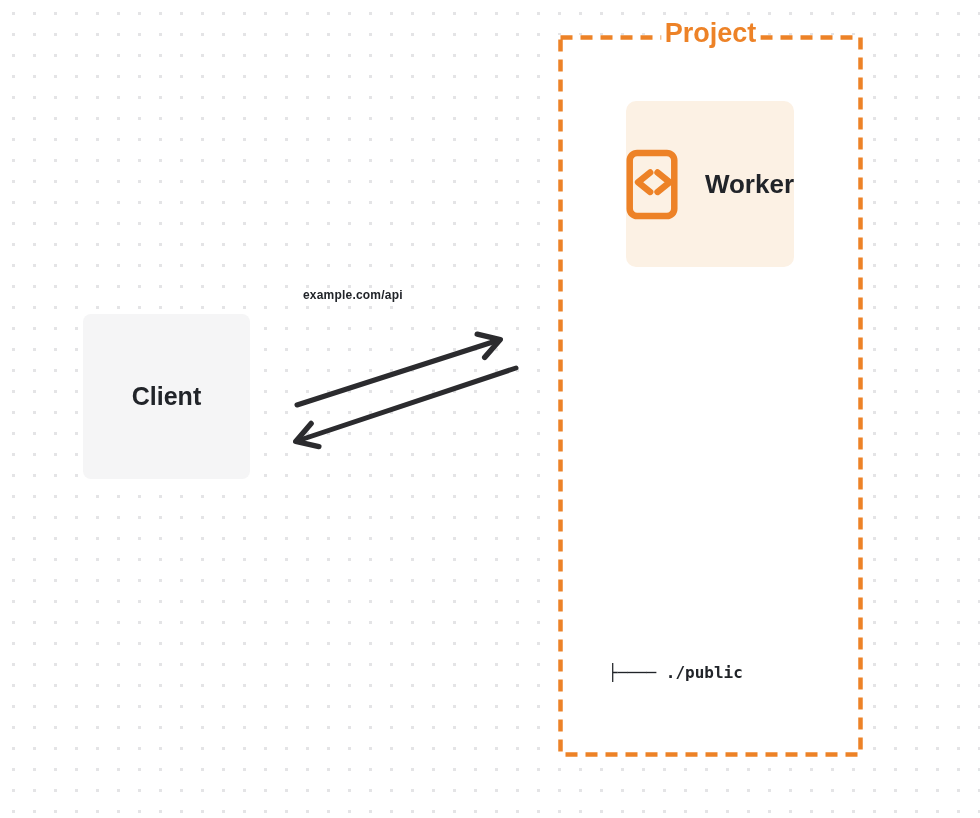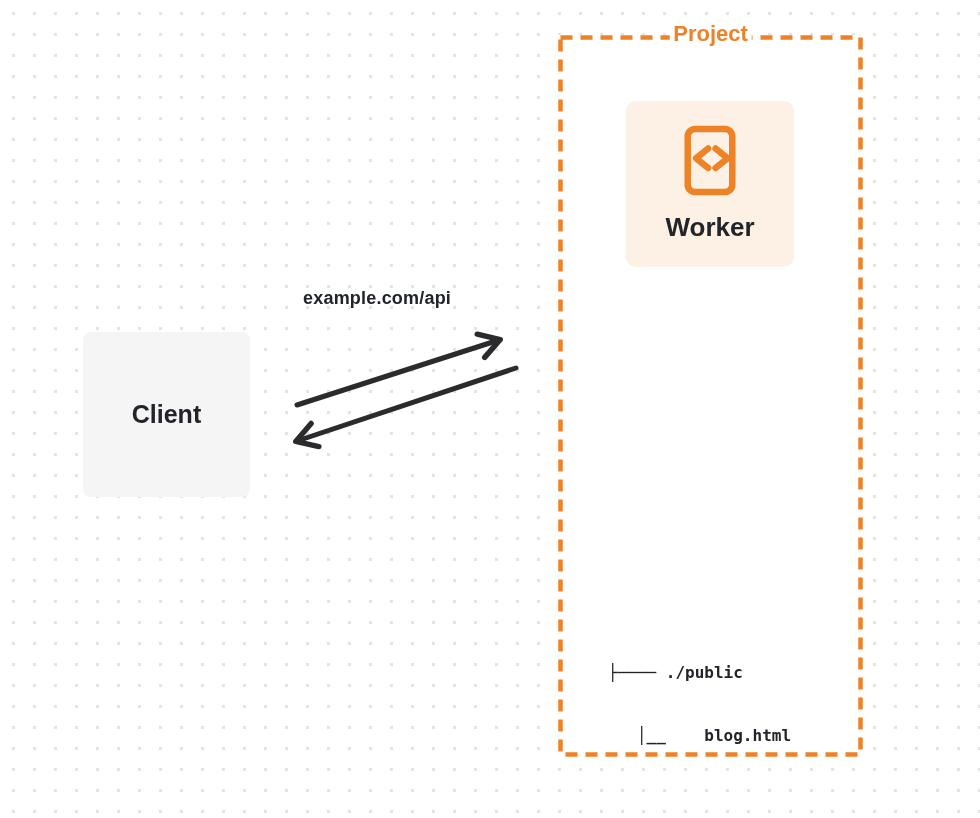--- a/index.html
+++ b/index.html
@@ -37,30 +37,30 @@
     stroke: var(--arrow, #2B2B2E);
     stroke-width: 2;
     stroke-linecap: round;
     stroke-linejoin: round;
   }
 
   .request-label {
     position: absolute;
     left: 303px;
     top: 288px;
-    font-size: 18px;
+    font-size: 12px;
     font-weight: 700;
     color: var(--ink, #212429);
     letter-spacing: 0.2px;
   }
 
   .client-box {
     position: absolute;
     left: 83px;
-    top: 332px;
+    top: 314px;
     width: 167px;
     height: 165px;
     background: var(--client_bg, #F5F5F6);
     border-radius: 8px;
     display: flex;
     align-items: center;
     justify-content: center;
     text-align: center;
   }
 
@@ -87,35 +87,34 @@
   }
   .project-label {
     position: absolute;
     top: 0;
     left: 50%;
     transform: translate(-50%, -54%);
     background: #fff;
     padding: 0 4px;
     color: var(--accent, #ED8227);
     font-weight: 700;
-    font-size: 22px;
+    font-size: 27px;
     white-space: nowrap;
   }
 
   .node {
     position: absolute;
     left: 68px;
     width: 168px;
     height: 166px;
     background: var(--accent_soft, #FCF1E4);
     border-radius: 10px;
     display: flex;
-    flex-direction: column;
     align-items: center;
-    justify-content: center;
+    justify-content: space-between;
     gap: 16px;
   }
   .worker-node { top: 66px; }
   .assets-node { top: 413px; }
   .node .node-label { font-size: 26px; }
 
   .node-icon { display: block; }
   .node-icon rect, .node-icon path {
     fill: none;
     stroke: var(--accent, #ED8227);
@@ -170,18 +169,17 @@
         <rect x="4" y="4" width="48" height="68" rx="8"></rect>
         <path d="M26 25 L13 35.5 L26 46"></path>
         <path d="M34 25 L47 35.5 L34 46"></path>
       </svg>
       <span class="node-label">Worker</span>
     </div>
 
 
     <div class="file-tree">
       <div class="tree-line">├──── ./public</div>
-      <div class="tree-line">   │__    blog.html</div>
       
     </div>
   </div>
 
 </div>
 
 </body></html>

